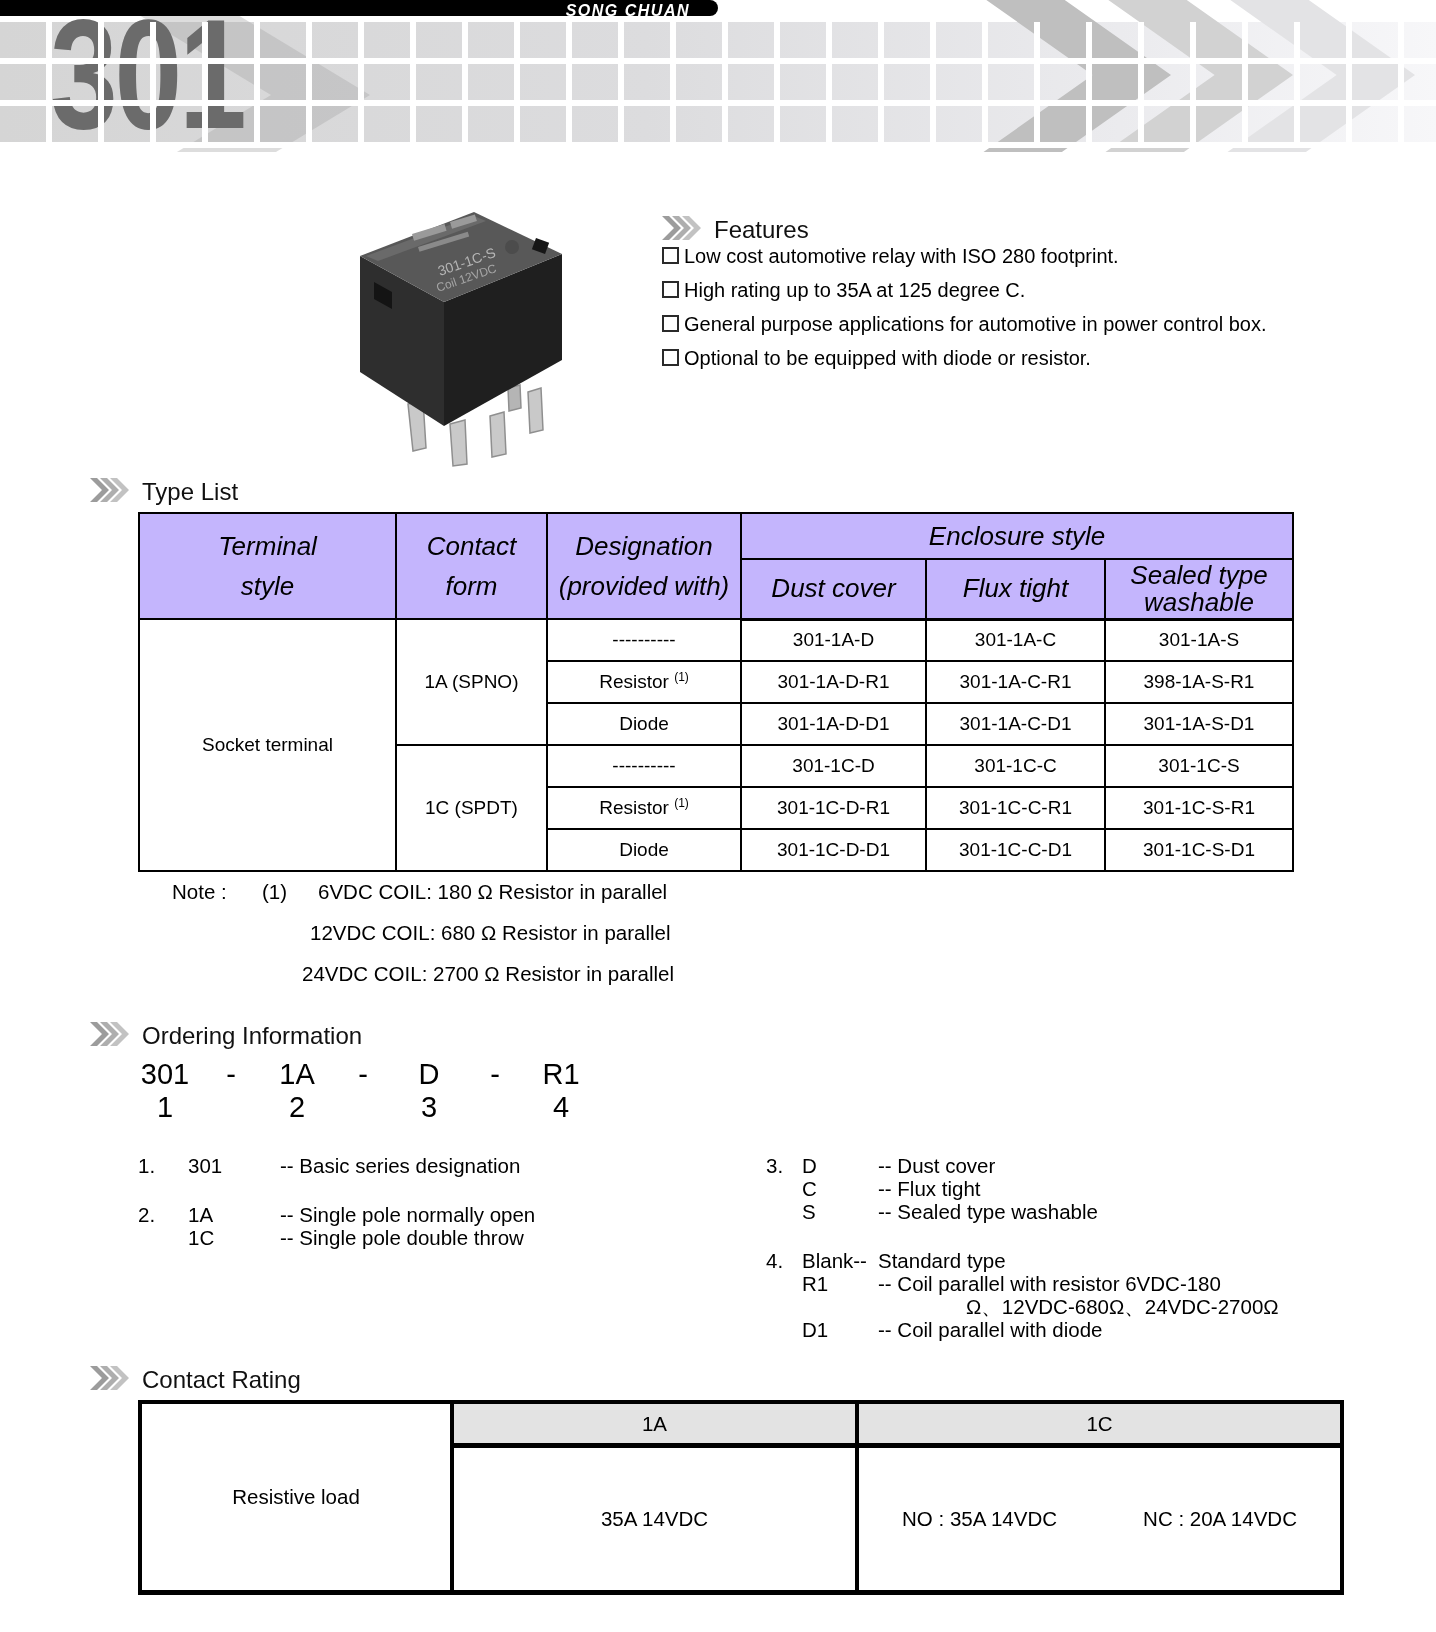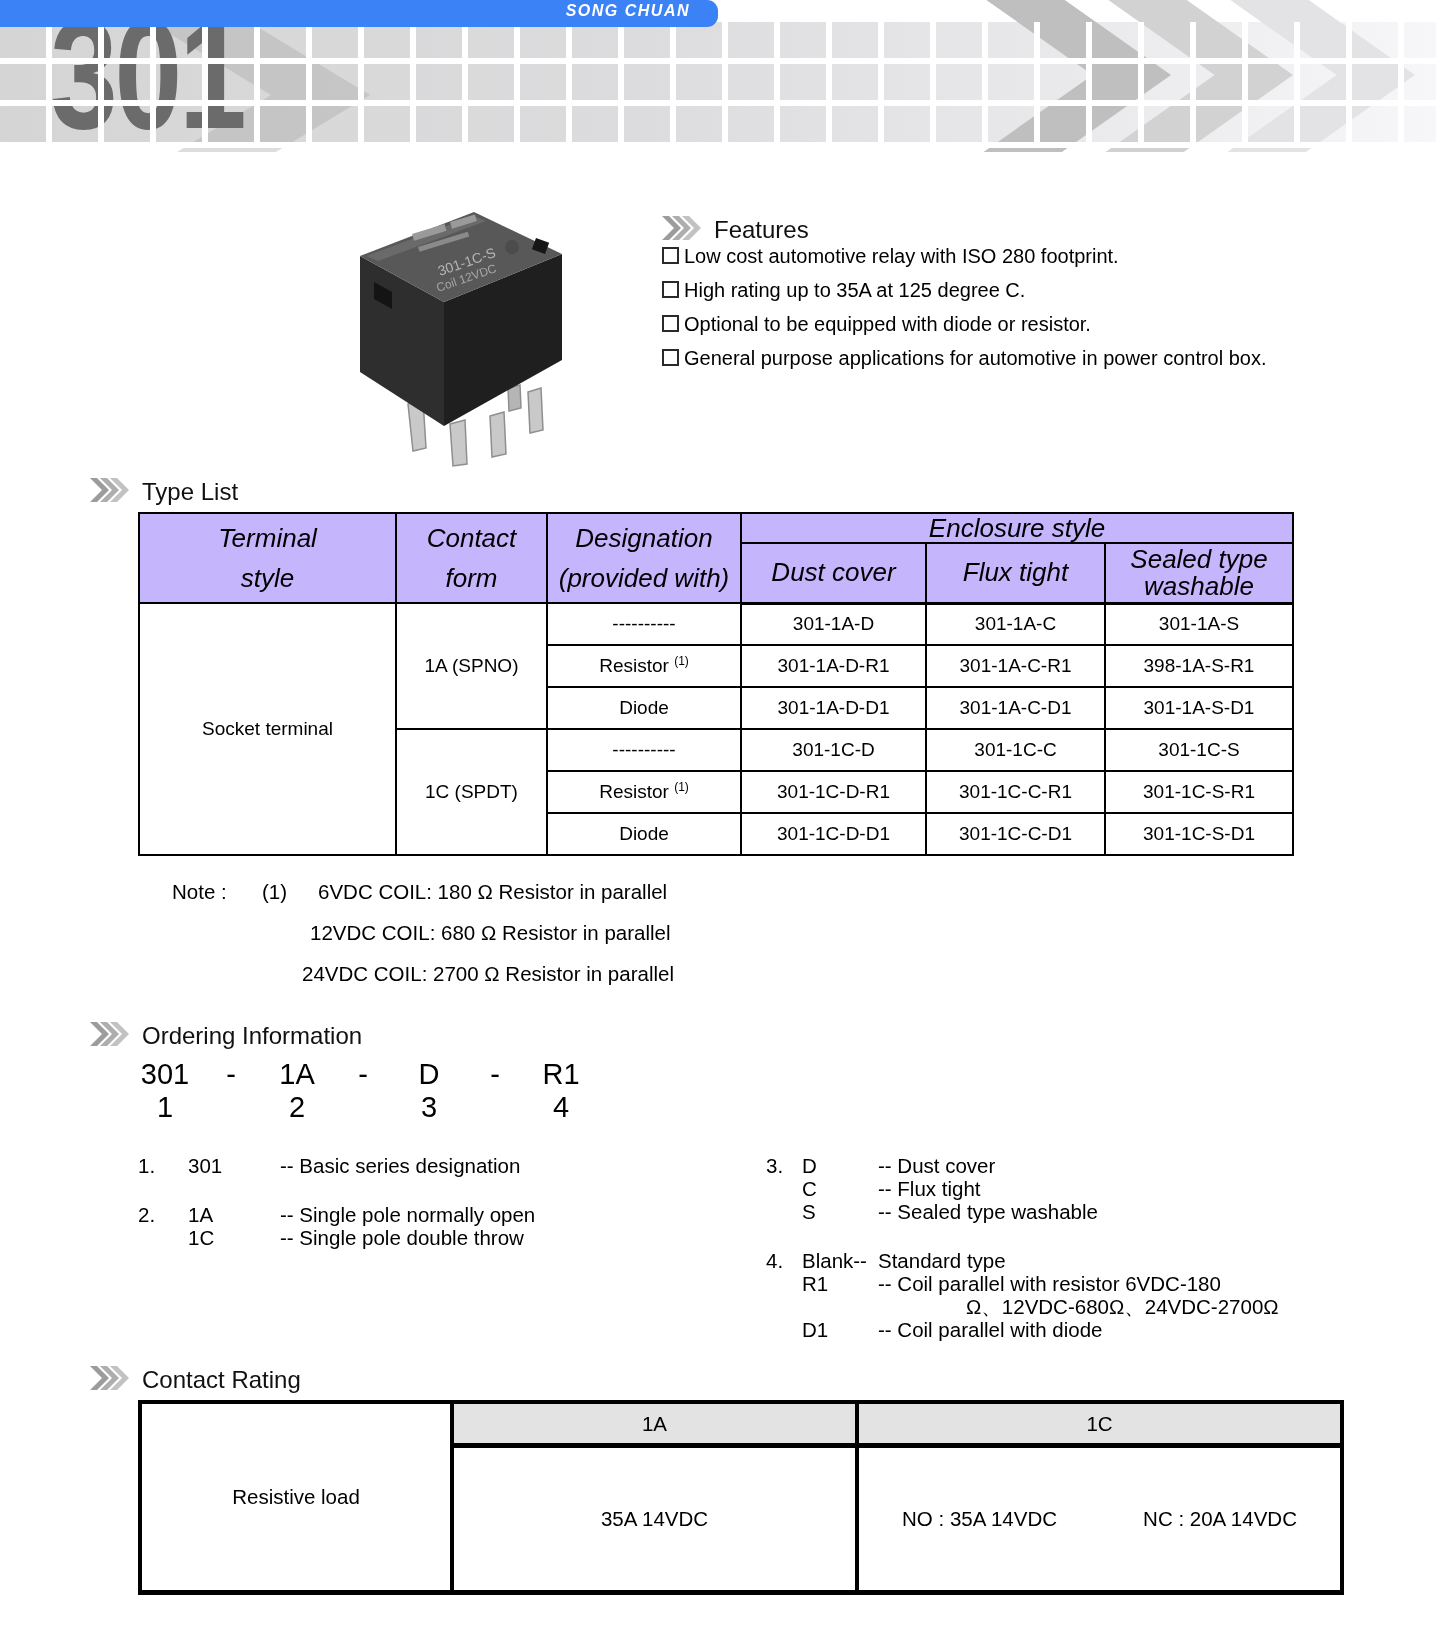--- a/index.html
+++ b/index.html
@@ -21,22 +21,22 @@
   .watermark-chev { position: absolute; left: 40px; top: -45px; width: 330px; height: 280px; z-index: 1;
     background: #ababab; opacity: .4;
     clip-path: polygon(0 0, 30% 0, 100% 50%, 30% 100%, 0 100%, 70% 50%); }
   .big-301 { position: absolute; left: 50px; top: 4px; z-index: 2;
     font-size: 156px; line-height: 140px; font-weight: bold; letter-spacing: -4px;
     transform: scaleX(.78); transform-origin: left top; }
   .grid-overlay { position: absolute; left: 0; top: 22px; width: 1436px; height: 126px; z-index: 3;
     background-image:
       repeating-linear-gradient(90deg, transparent 0 46px, #fff 46px 52px),
       repeating-linear-gradient(180deg, transparent 0 36px, #fff 36px 42px); }
-  .top-bar { position: absolute; left: 0; top: 0; width: 718px; height: 27px; z-index: 5;
-    background: #3b82f6; border-radius: 0 11px 11px 0; text-align: center; }
+  .top-bar { position: absolute; left: 0; top: 0; width: 718px; height: 16px; z-index: 5;
+    background: #000000; border-radius: 0 11px 11px 0; text-align: center; }
   .brand { position: absolute; right: 28px; top: 0; line-height: 21px; color: #fff;
     font-size: 16px; font-weight: bold; font-style: italic; letter-spacing: 1.5px; }
 
   
   .sec-head { display: flex; align-items: flex-start; gap: 12px; font-size: 24px; color: #111; }
   .tri-chev { flex: 0 0 auto; }
 
   
   .relay { position: absolute; left: 322px; top: 192px; width: 285px; height: 275px; }
 
@@ -45,21 +45,21 @@
   .features ul { list-style: none; }
   .features li { display: flex; gap: 5px; font-size: 20px; line-height: 25px; margin-bottom: 9px; }
   .chk { flex: 0 0 auto; width: 17px; height: 17px; border: 2px solid #2a2a2a; margin-top: 3px; background: #fff; }
 
   
   .typelist-head { position: absolute; left: 90px; top: 478px; }
   table.tl { position: absolute; left: 138px; top: 512px; width: 1154px;
     border-collapse: collapse; table-layout: fixed; border: 2px solid #000; }
   .tl th, .tl td { border: 2px solid #000; text-align: center; vertical-align: middle; font-weight: normal; }
   .tl thead th { background: #c4b5fd; font-size: 26px; white-space: pre-line; line-height: 40px; font-style: italic; }
-  .tl thead .enc { line-height: 22px; height: 30px; }
+  .tl thead .enc { line-height: 22px; height: 46px; }
   .tl thead .sub { line-height: 27px; height: 60px; }
   .tl thead tr:last-child th { border-bottom: 3px solid #000; }
   .tl tbody td { font-size: 19px; height: 42px; background: #fff; }
   .tl sup { font-size: 12px; vertical-align: super; }
 
   
   .note { position: absolute; left: 172px; top: 880px; font-size: 20.5px; }
   .note-row { height: 41px; display: flex; align-items: flex-start; }
   .note-label { width: 90px; }
   .note-ref { width: 56px; }
@@ -142,27 +142,27 @@
     </div>
     <ul>
       <li>
           <span class="chk"></span>
           <span>Low cost automotive relay with ISO 280 footprint.</span>
         </li>
       <li>
           <span class="chk"></span>
           <span>High rating up to 35A at 125 degree C.</span>
         </li>
+      <li style="width:640px">
+          <span class="chk"></span>
+          <span>General purpose applications for automotive in power control box.</span>
+        </li>
       <li>
           <span class="chk"></span>
           <span>Optional to be equipped with diode or resistor.</span>
-        </li>
-      <li style="width:640px">
-          <span class="chk"></span>
-          <span>General purpose applications for automotive in power control box.</span>
         </li>
     </ul>
   </div>
 
   <div class="sec-head typelist-head">
     <svg class="tri-chev" width="40" height="24" viewBox="0 0 40 24">
       <polygon points="0,0 7,0 19,12 7,24 0,24 12,12" fill="#9c9c9c"></polygon>
       <polygon points="10,0 17,0 29,12 17,24 10,24 22,12" fill="#aeaeae"></polygon>
       <polygon points="20,0 27,0 39,12 27,24 20,24 32,12" fill="#c2c2c2"></polygon>
     </svg>

